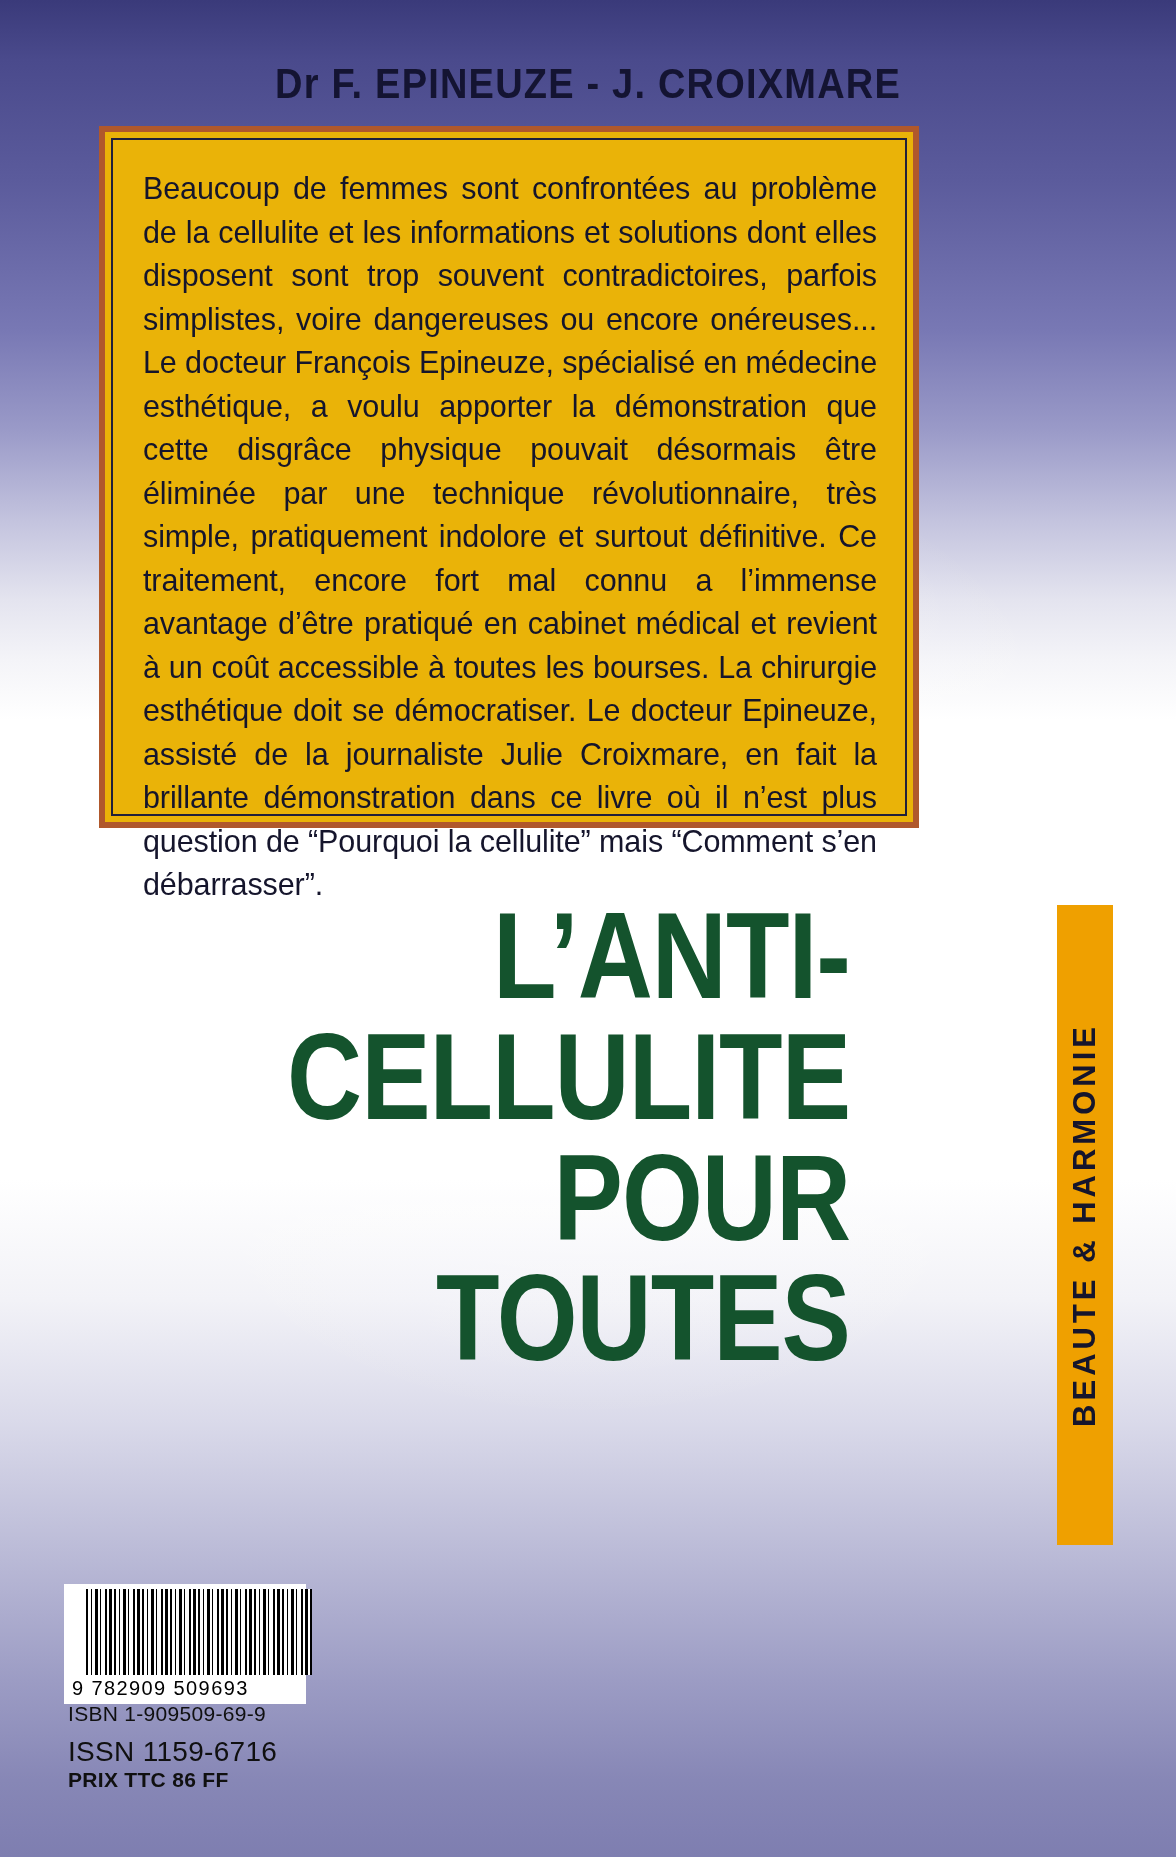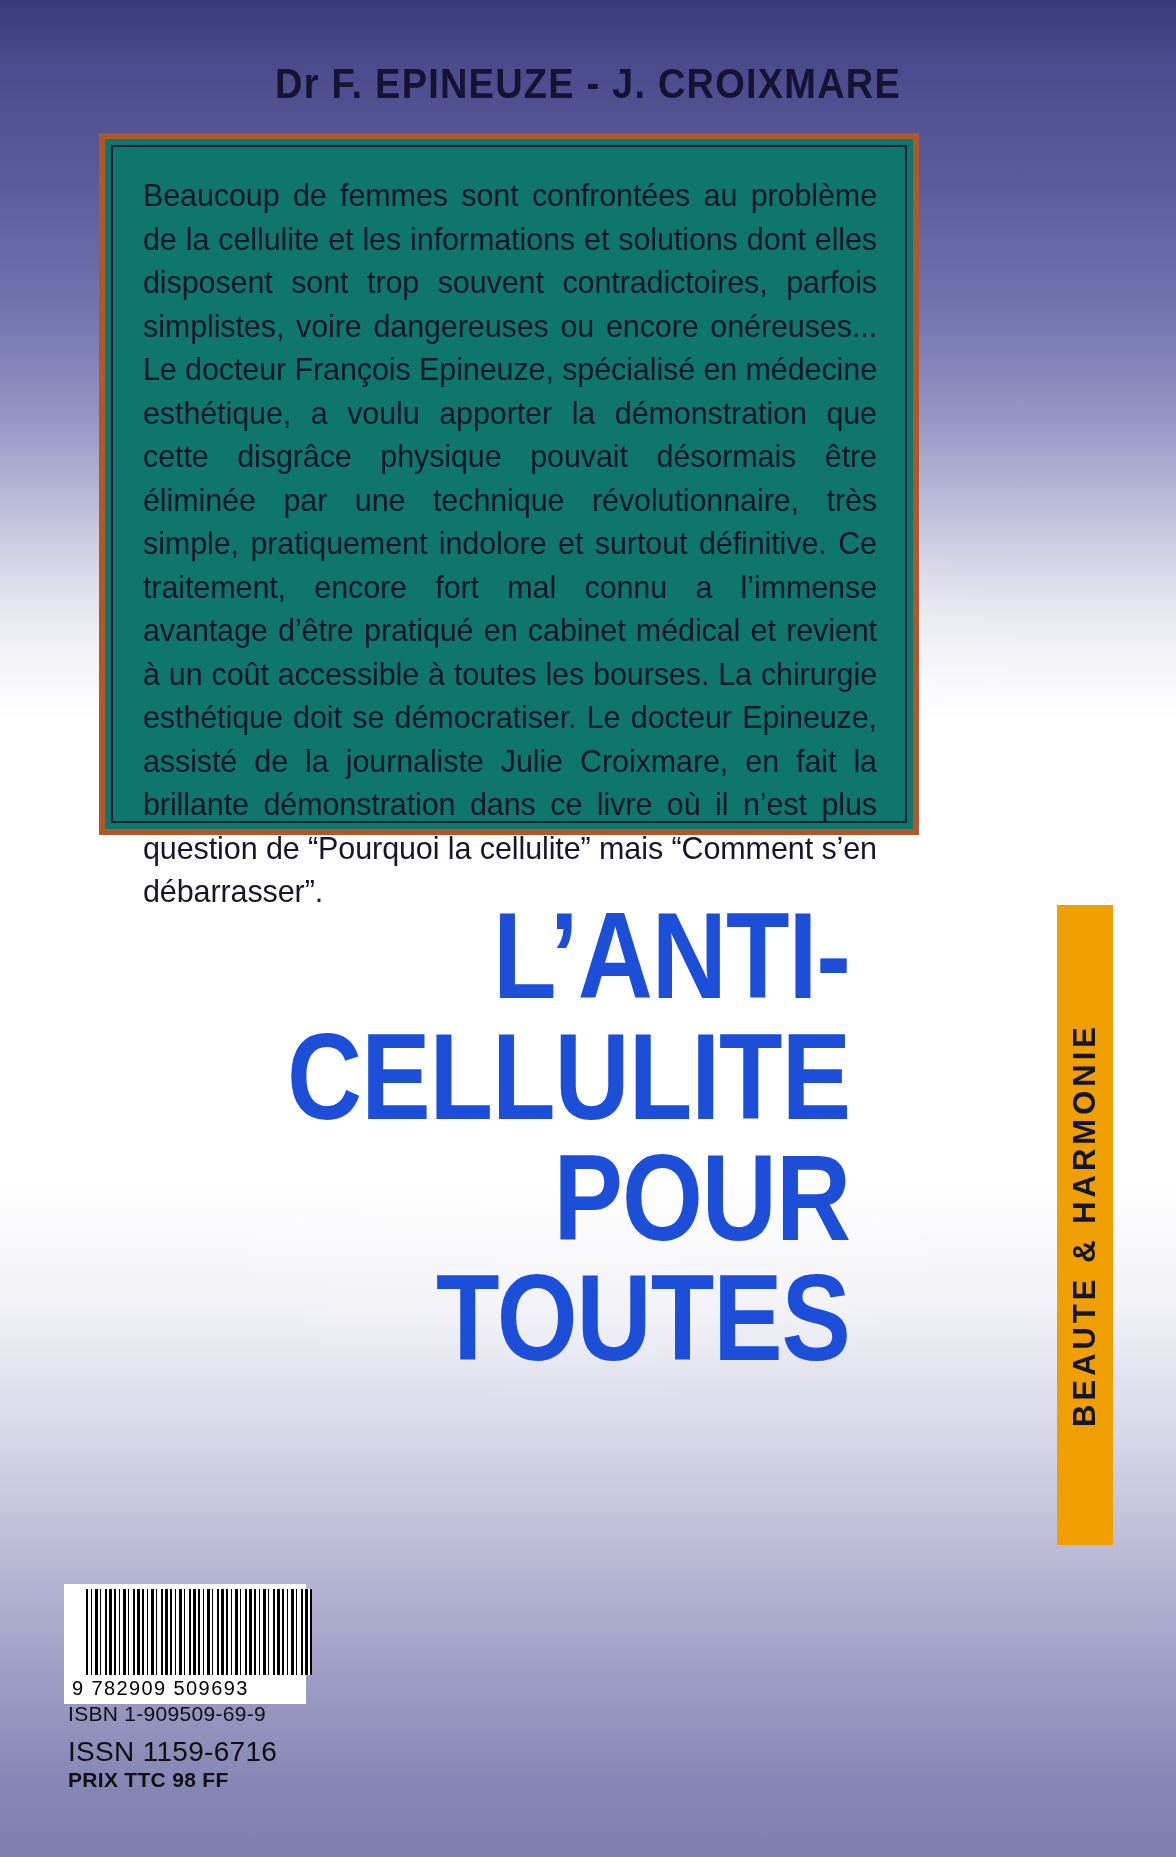--- a/index.html
+++ b/index.html
@@ -58,25 +58,25 @@
     font-size: 38px;
     font-weight: bold;
     letter-spacing: 1.2px;
     transform: scaleY(1.12);
     font-family: "Liberation Sans", sans-serif;
   }
 
   
   .blurb-box {
     position: absolute;
-    top: 133px;
+    top: 126px;
     left: 99px;
     width: 820px;
     height: 702px;
-    background: #0f766e;
+    background: #eab308;
     border: 6px solid #b0582c;
     box-sizing: border-box;
   }
   .blurb-inner {
     position: absolute;
     top: 6px;
     left: 6px;
     right: 6px;
     bottom: 6px;
     border: 2px solid #20203a;
@@ -96,21 +96,21 @@
     margin: 0;
   }
 
   
   .title-block {
     position: absolute;
     left: 150px;
     top: 898px;
     width: 700px;
     text-align: right;
-    color: #1d4ed8;
+    color: #14532d;
     font-weight: bold;
     font-family: "Liberation Sans", sans-serif;
     letter-spacing: -1px;
   }
   .title-line {
     display: block;
     line-height: 0.95;
     white-space: nowrap;
     transform: scaleY(1.18);
     transform-origin: right top;
@@ -226,15 +226,15 @@
   </div>
 
   <div class="barcode-block">
     <div class="barcode-bars"></div>
     <div class="barcode-digits">9  782909 509693</div>
   </div>
 
   <div class="isbn-block">
     <div class="isbn-line">ISBN 1-909509-69-9</div>
     <div class="issn-line">ISSN 1159-6716</div>
-    <div class="price-line">PRIX TTC 98 FF</div>
+    <div class="price-line">PRIX TTC 86 FF</div>
   </div>
 </div>
 
 </body></html>

